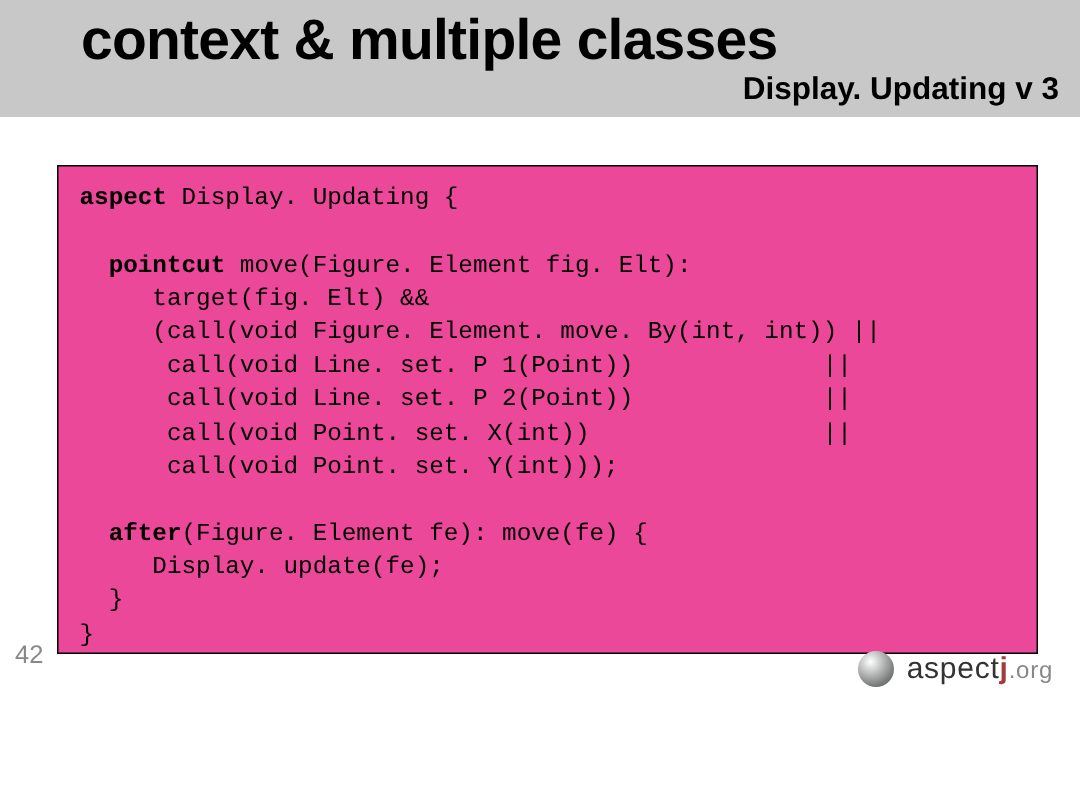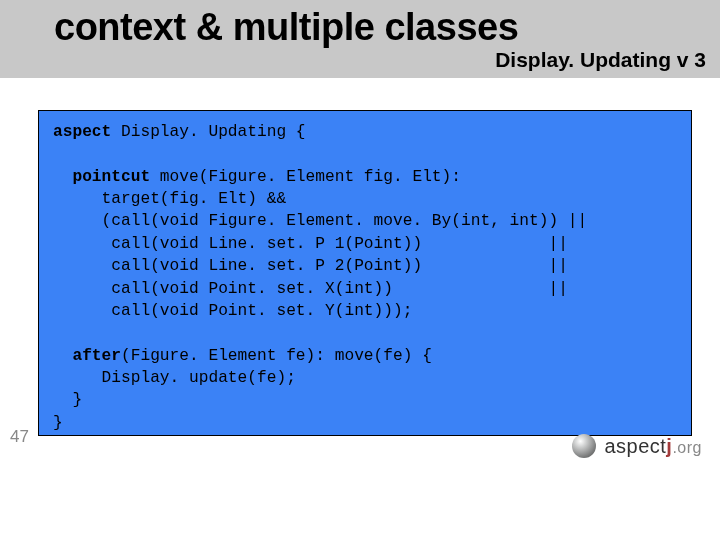--- a/index.html
+++ b/index.html
@@ -13,21 +13,21 @@
     position: absolute; left: 54px; top: 6px;
     font-size: 38px; font-weight: bold; color: #000;
     letter-spacing: -0.5px;
   }
   .subtitle {
     position: absolute; right: 14px; top: 48px;
     font-size: 21px; font-weight: bold; color: #000000;
   }
   .code-box {
     position: absolute; left: 38px; top: 110px; width: 654px; height: 326px;
-    border: 1.4px solid #000; background: #3b82f6;
+    border: 1.4px solid #000; background: #ec4899;
     padding: 10px 14px 12px 14px;
   }
   .code {
     font-family: "Courier New", Courier, monospace;
     font-size: 16.2px; line-height: 1.38; white-space: pre; color: #000;
   }
   .kw { font-weight: bold; }
   .slide-num {
     position: absolute; left: 10px; bottom: 31px;
     font-size: 17px; color: #888;
@@ -73,21 +73,21 @@
 <span>      call(void Line. set. P 2(Point))             ||</span>
 <span>      call(void Point. set. X(int))                ||</span>
 <span>      call(void Point. set. Y(int)));</span>
 <span></span>
 <span class="kw">  after</span><span>(Figure. Element fe): move(fe) {</span>
 <span>     Display. update(fe);</span>
 <span>  }</span>
 <span>}</span></div>
   </div>
 
-  <div class="slide-num">47</div>
+  <div class="slide-num">42</div>
 
   <div class="logo">
     <div class="logo-sphere"></div>
     <div class="logo-text">
       <span class="logo-a">aspect</span><span class="logo-j">j</span><span class="logo-org">.org</span>
     </div>
   </div>
 
 </div>
 

